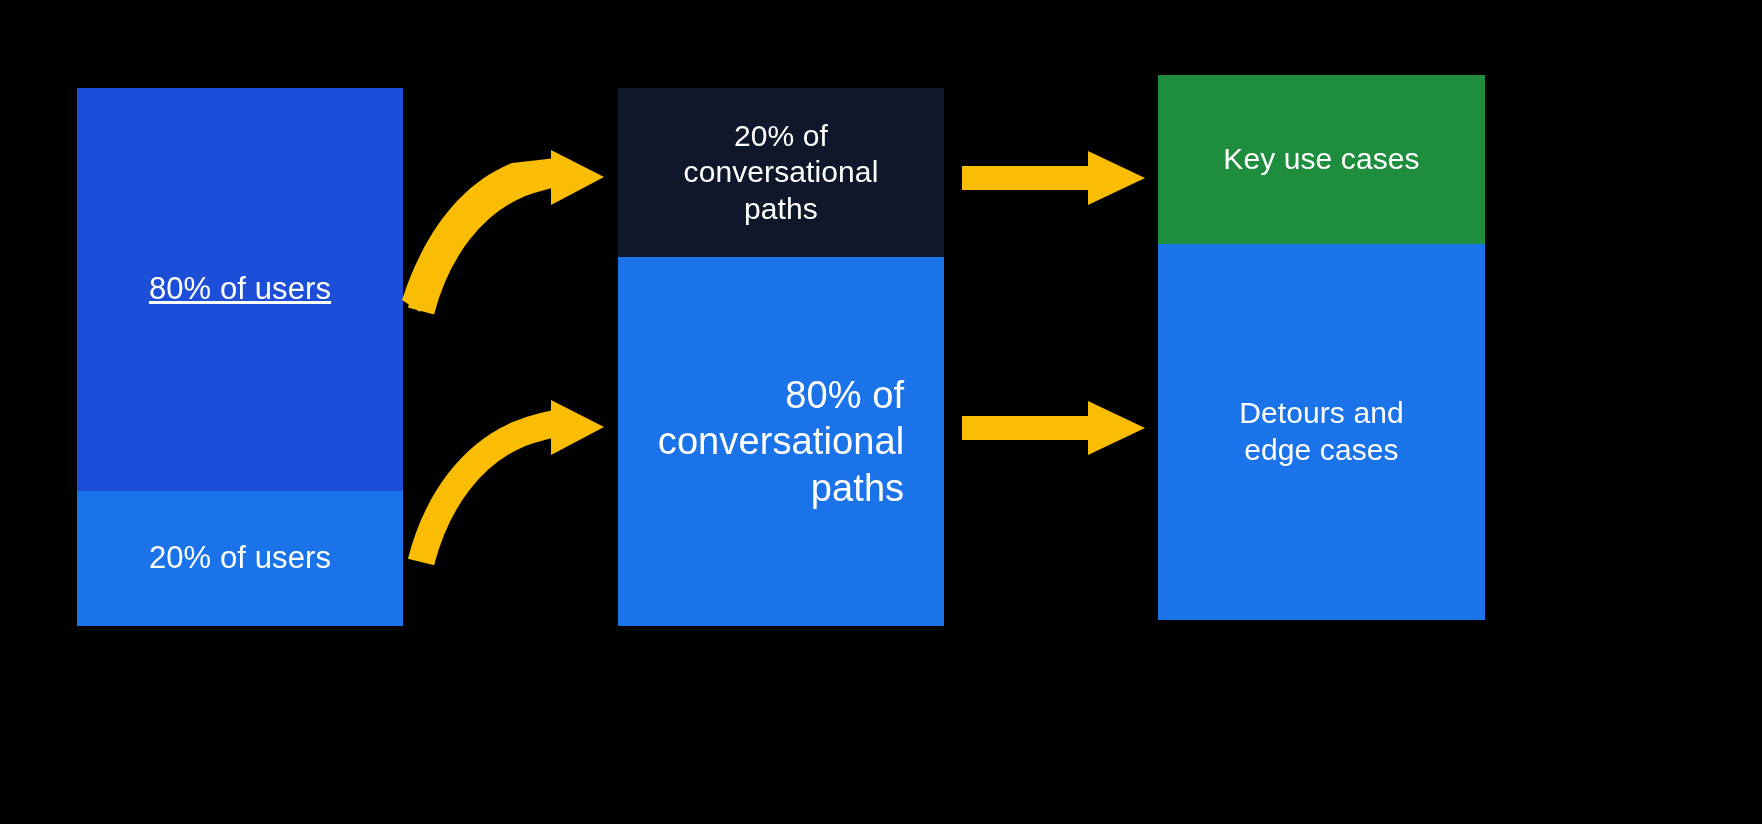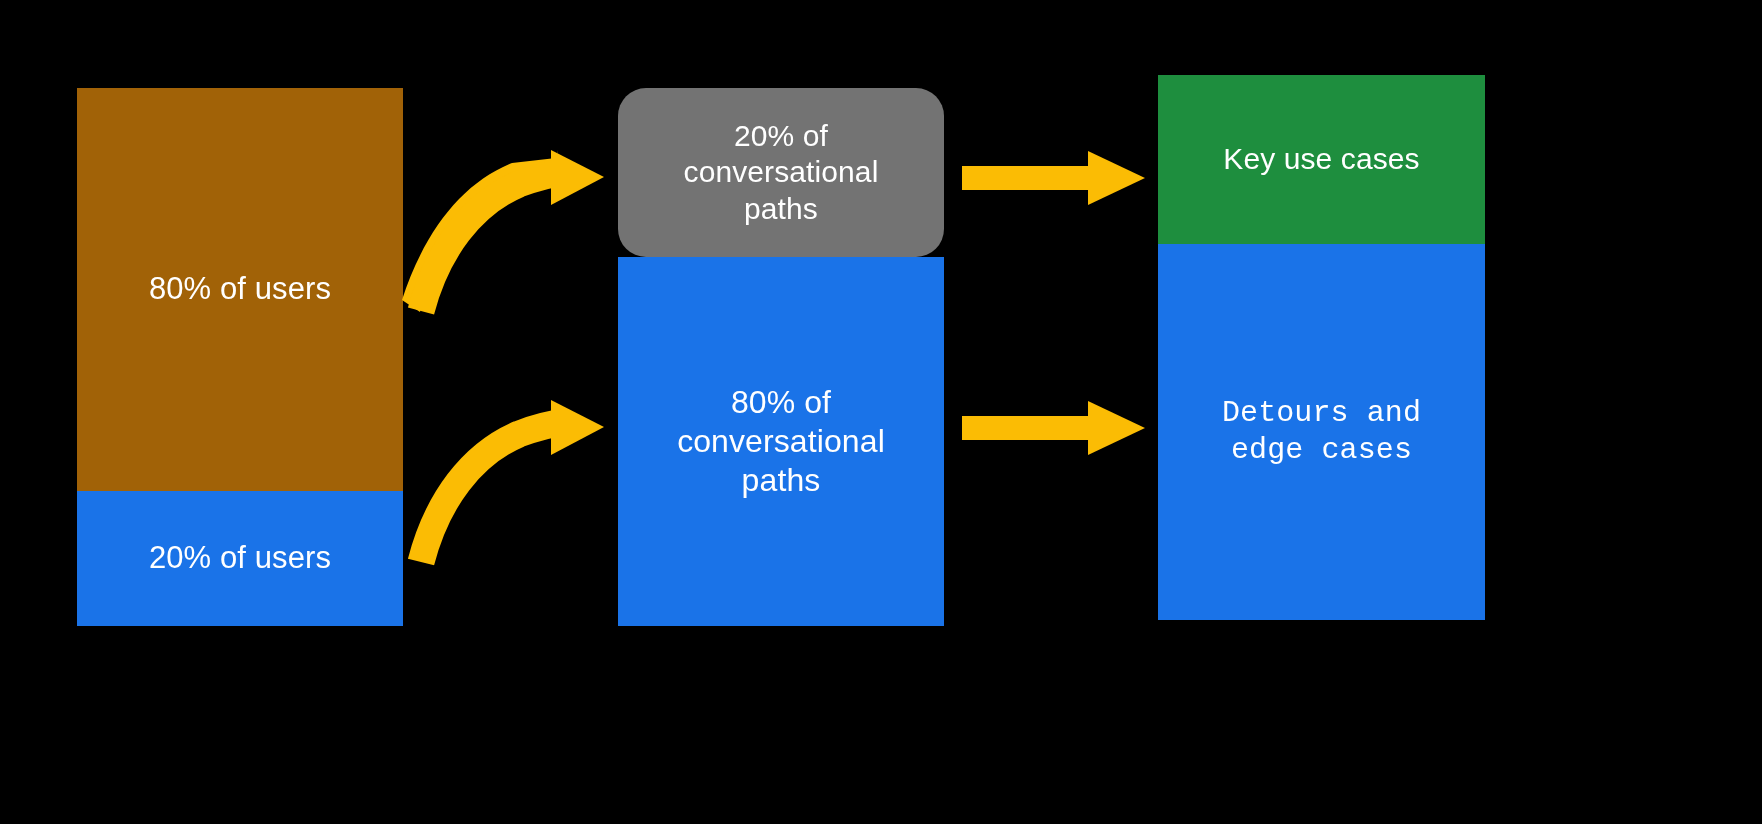--- a/index.html
+++ b/index.html
@@ -66,69 +66,69 @@
     width: 326px;
     height: 538px;
   }
   #seg-paths-minority {
     height: 169px;
     font-size: 30px;
     padding: 0 14px;
   }
   #seg-paths-majority {
     height: 369px;
-    font-size: 32px;
+    font-size: 38px;
     padding: 0 14px;
+    text-align: right;
   }
 
   
   #col-cases {
     left: 1158px;
     top: 75px;
     width: 327px;
     height: 545px;
   }
   #seg-cases-key {
     height: 169px;
     font-size: 30px;
     padding: 0 12px;
   }
   #seg-cases-detours {
     height: 376px;
     font-size: 30px;
     padding: 0 12px;
-    font-family: Liberation Mono, monospace;
   }
 
   
   .arrow-layer {
     position: absolute;
     left: 0;
     top: 0;
     width: 1762px;
     height: 824px;
     pointer-events: none;
   }
 </style>
 </head>
 <body>
 
 <div id="stage">
 
   <div class="col" id="col-users">
-    <div class="seg" id="seg-users-majority" style="background:#a16207;">
+    <div class="seg" id="seg-users-majority" style="background:#1d4ed8;text-decoration:underline;">
       <span class="seg-label">80% of users</span>
     </div>
     <div class="seg" id="seg-users-minority" style="background:#1A73E8;">
       <span class="seg-label">20% of users</span>
     </div>
   </div>
 
   <div class="col" id="col-paths">
-    <div class="seg" id="seg-paths-minority" style="background:#737373;border-radius:28px;">
+    <div class="seg" id="seg-paths-minority" style="background:#0f172a;">
       <span class="seg-label">20% of
 conversational
 paths</span>
     </div>
     <div class="seg" id="seg-paths-majority" style="background:#1A73E8;">
       <span class="seg-label">80% of
 conversational
 paths</span>
     </div>
   </div>

